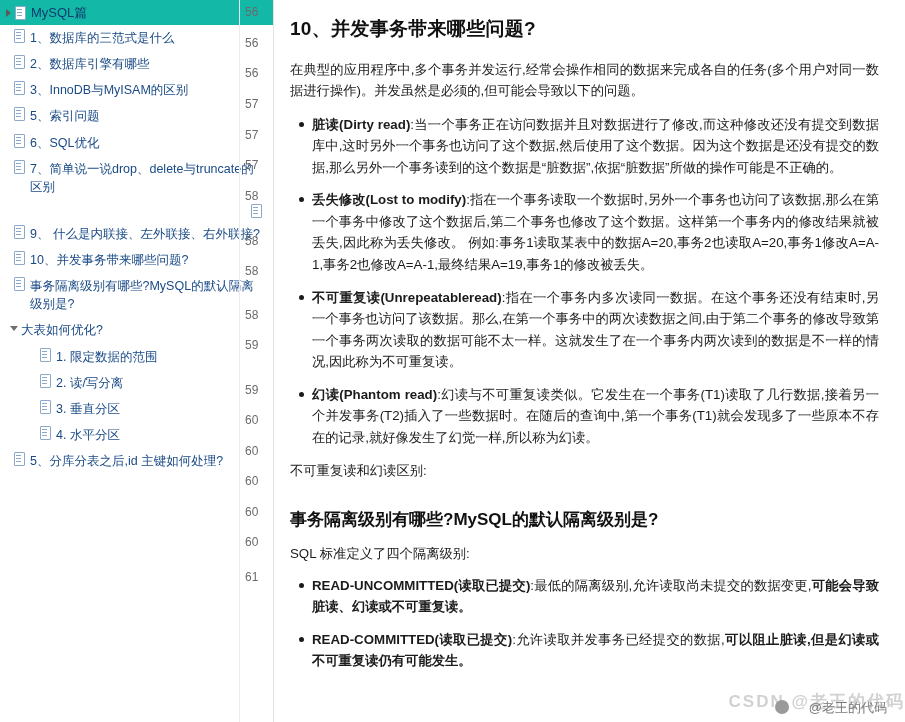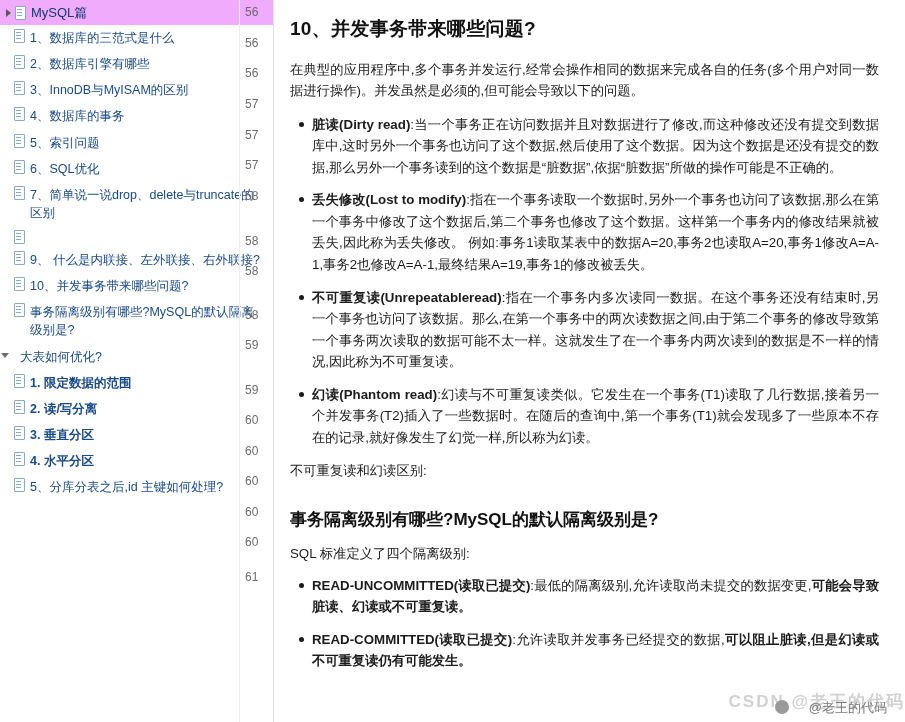--- a/index.html
+++ b/index.html
@@ -24,21 +24,21 @@
     height: 722px;
     background: #ffffff;
     border-right: 1px solid #e3e3e3;
     position: relative;
     overflow: hidden;
     font-size: 12.5px;
     color: #1a4a86;
   }
   .toc-header {
     height: 25px;
-    background: #f0abfc;
+    background: #14b8a6;
     display: flex;
     align-items: center;
     padding-left: 6px;
     color: #0f3b70;
     font-size: 13px;
   }
   .toc-header .tri {
     width: 0; height: 0;
     border-left: 5px solid #5a5a5a;
     border-top: 4px solid transparent;
@@ -69,27 +69,28 @@
     background: #8aa8c8;
     box-shadow: 0 3px 0 #8aa8c8, 0 6px 0 #8aa8c8;
   }
   .toc-item {
     display: flex;
     align-items: flex-start;
     padding: 4px 6px 4px 14px;
     line-height: 1.45;
     cursor: pointer;
     position: relative;
+    justify-content: flex-end;
   }
   .toc-item .lbl {
     flex: 1;
     padding-right: 4px;
   }
-  .toc-item.lvl2 { padding-left: 14px; font-weight: bold; }
-  .toc-item.grp { padding-left: 1px; gap: 8px; }
+  .toc-item.lvl2 { padding-left: 40px; }
+  .toc-item.grp { padding-left: 10px; }
   .toc-item .arrow {
     width: 0; height: 0;
     border-left: 5px solid #6f6f6f;
     border-top: 4px solid transparent;
     border-bottom: 4px solid transparent;
     margin-right: 3px;
     margin-top: 4px;
     flex: 0 0 auto;
   }
   .toc-item .arrow.down {
@@ -217,24 +218,20 @@
         <span class="bk-icon"></span>
         <span class="lbl">1、数据库的三范式是什么</span>
       </div>
       <div class="toc-item lvl1">
         <span class="bk-icon"></span>
         <span class="lbl">2、数据库引擎有哪些</span>
       </div>
       <div class="toc-item lvl1">
         <span class="bk-icon"></span>
         <span class="lbl">3、InnoDB与MyISAM的区别</span>
-      </div>
-      <div class="toc-item lvl1">
-        <span class="bk-icon"></span>
-        <span class="lbl">4、数据库的事务</span>
       </div>
       <div class="toc-item lvl1">
         <span class="bk-icon"></span>
         <span class="lbl">5、索引问题</span>
       </div>
       <div class="toc-item lvl1">
         <span class="bk-icon"></span>
         <span class="lbl">6、SQL优化</span>
       </div>
       <div class="toc-item lvl1">

